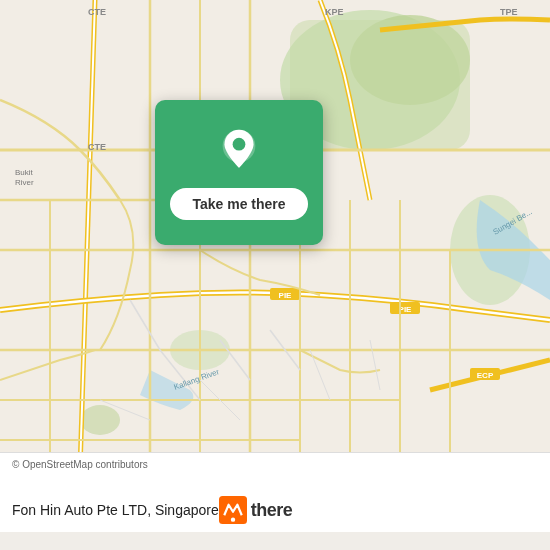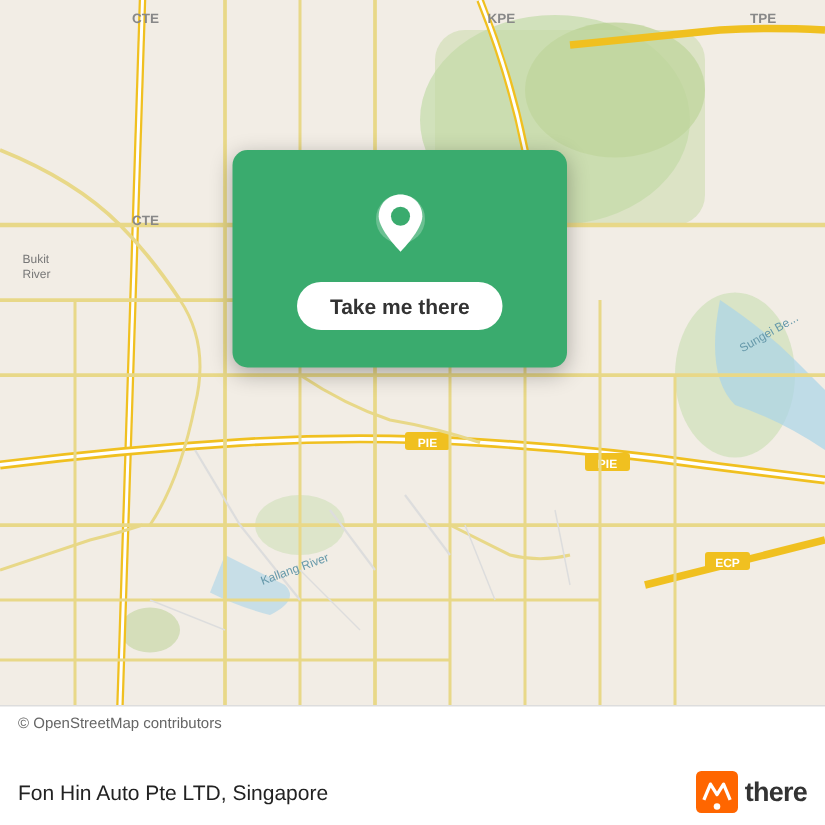--- a/index.html
+++ b/index.html
@@ -25,21 +25,21 @@
       position: absolute;
       top: 0; left: 0;
       width: 100%; height: 100%;
     }
 
     
     .location-card {
       position: absolute;
       top: 100px;
       left: 155px;
-      width: 223px;
+      width: 168px;
       height: 145px;
       background: #3aab6e;
       border-radius: 10px;
       display: flex;
       flex-direction: column;
       align-items: center;
       justify-content: center;
       box-shadow: 0 4px 15px rgba(0,0,0,0.3);
       cursor: pointer;
       z-index: 10;
@@ -59,40 +59,39 @@
       font-size: 14px;
       font-weight: 600;
       color: #333;
       cursor: pointer;
       white-space: nowrap;
     }
 
     
     .bottom-bar {
       position: absolute;
-      bottom: 0;
+      bottom: 18px;
       width: 550px;
       height: 80px;
       background: white;
       display: flex;
       flex-direction: column;
       justify-content: space-between;
       padding: 6px 12px 8px;
       border-top: 1px solid #ddd;
     }
 
     .attribution {
       font-size: 10px;
       color: #666;
     }
 
     .bottom-footer {
       display: flex;
       align-items: center;
-      justify-content: space-between;
     }
 
     .location-name {
       font-size: 14px;
       font-weight: 500;
       color: #222;
     }
 
     .moovit-logo {
       display: flex;

